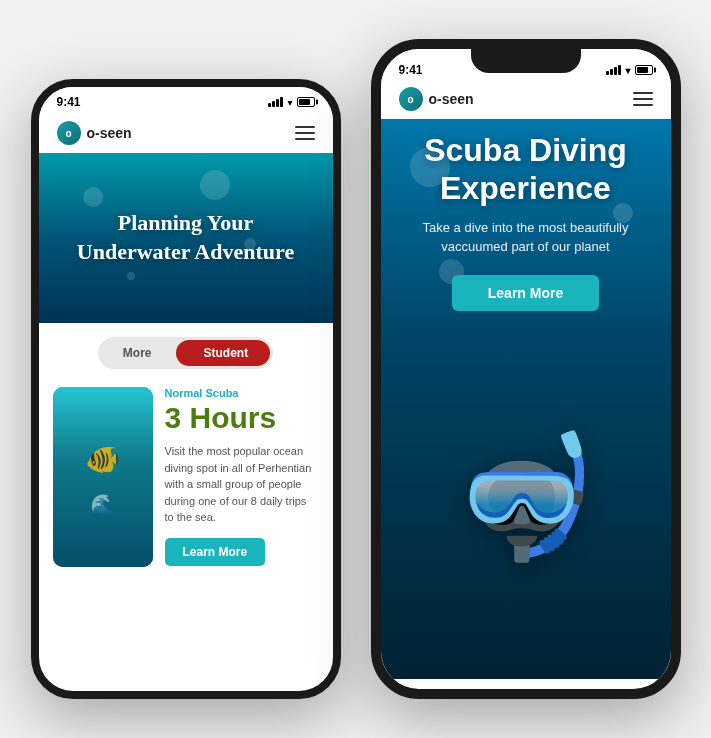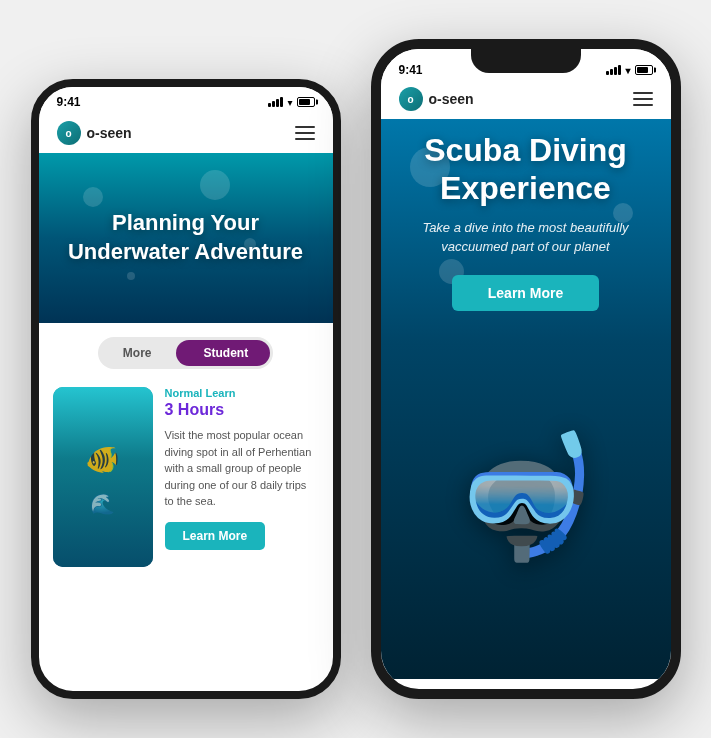--- a/index.html
+++ b/index.html
@@ -181,21 +181,20 @@
       font-size: 32px;
       font-weight: 800;
       line-height: 1.2;
       text-shadow: 0 2px 10px rgba(0,0,0,0.4);
     }
     .hero-subtitle {
       color: rgba(255,255,255,0.9);
       font-size: 13px;
       margin-top: 10px;
       line-height: 1.5;
-      font-style: italic;
     }
     .hero-btn {
       margin-top: 18px;
       background: #1ab4bc;
       color: #fff;
       border: none;
       padding: 10px 36px;
       border-radius: 6px;
       font-size: 14px;
       font-weight: 600;
@@ -217,21 +216,21 @@
     }
     .toggle-btn {
       padding: 6px 22px;
       border-radius: 18px;
       border: none;
       font-size: 12px;
       font-weight: 600;
       cursor: pointer;
     }
     .toggle-btn.active {
-      background: #701a75;
+      background: #b91c1c;
       color: #fff;
       padding-left: 28px;
     }
     .toggle-btn.inactive {
       background: transparent;
       color: #555;
     }
 
     
     .card-section {
@@ -276,23 +275,23 @@
     }
 
     .card-content { flex: 1; }
     .card-label {
       font-size: 11px;
       color: #1ab4bc;
       font-weight: 600;
       margin-bottom: 2px;
     }
     .card-title {
-      font-size: 16px;
+      font-size: 30px;
       font-weight: 700;
-      color: #6d28d9;
+      color: #4d7c0f;
       margin-bottom: 8px;
     }
     .card-desc {
       font-size: 11px;
       color: #555;
       line-height: 1.5;
       margin-bottom: 12px;
     }
     .card-btn {
       background: #1ab4bc;
@@ -301,20 +300,21 @@
       padding: 7px 18px;
       border-radius: 5px;
       font-size: 12px;
       font-weight: 600;
       cursor: pointer;
     }
 
     
     .underwater-bg-small {
       background: linear-gradient(180deg, #0099aa 0%, #005577 50%, #003355 100%);
+      font-family: Liberation Serif, serif;
     }
     .underwater-bg-large {
       background: linear-gradient(180deg, #0077aa 0%, #004466 40%, #002233 100%);
     }
 
     
     .diver-visual {
       position: absolute;
       bottom: 0;
       left: 0; right: 0;
@@ -395,21 +395,21 @@
         <button class="toggle-btn inactive">More</button>
         <button class="toggle-btn active">Student</button>
       </div>
     </div>
 
     <div class="card-section">
       <div class="card-image">
         <div class="card-img-inner"></div>
       </div>
       <div class="card-content">
-        <div class="card-label">Normal Learn</div>
+        <div class="card-label">Normal Scuba</div>
         <div class="card-title">3 Hours</div>
         <div class="card-desc">Visit the most popular ocean diving spot in all of Perhentian with a small group of people during one of our 8 daily trips to the sea.</div>
         <button class="card-btn">Learn More</button>
       </div>
     </div>
 
   </div>
 
   <div class="phone phone-large">
 

